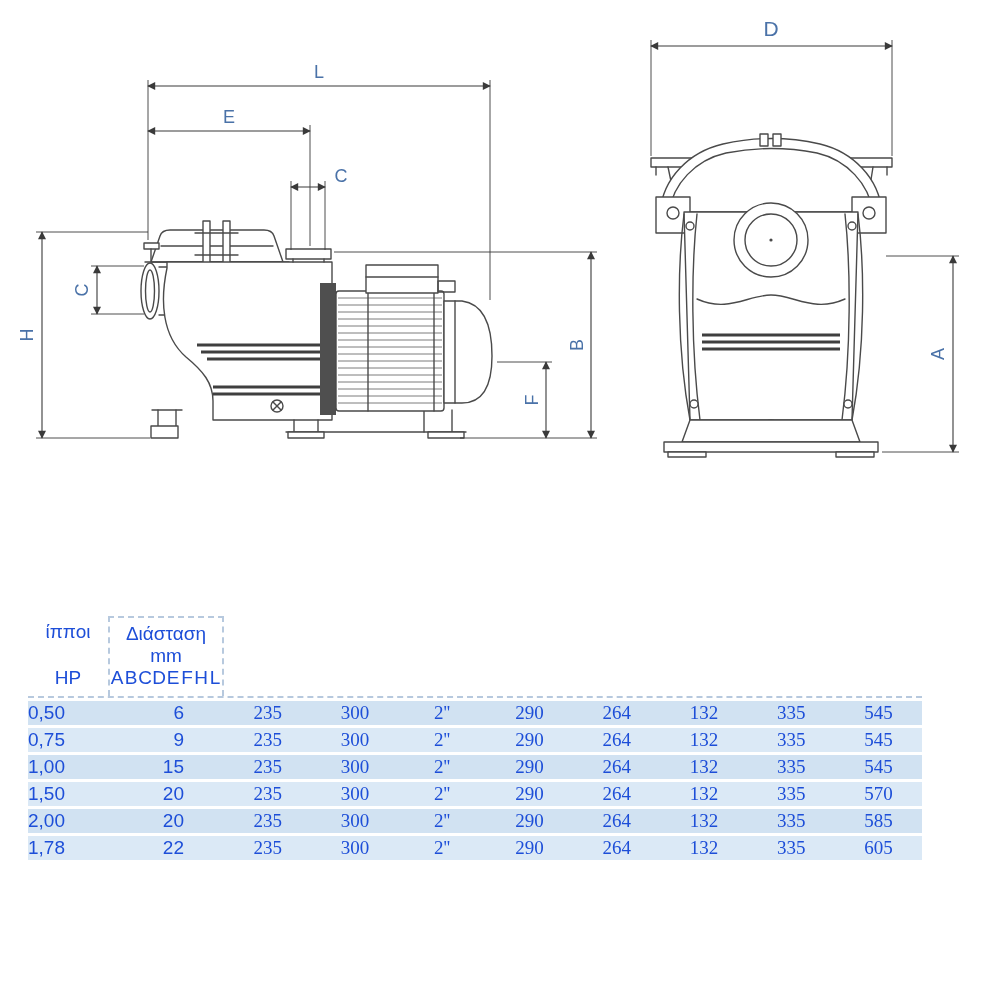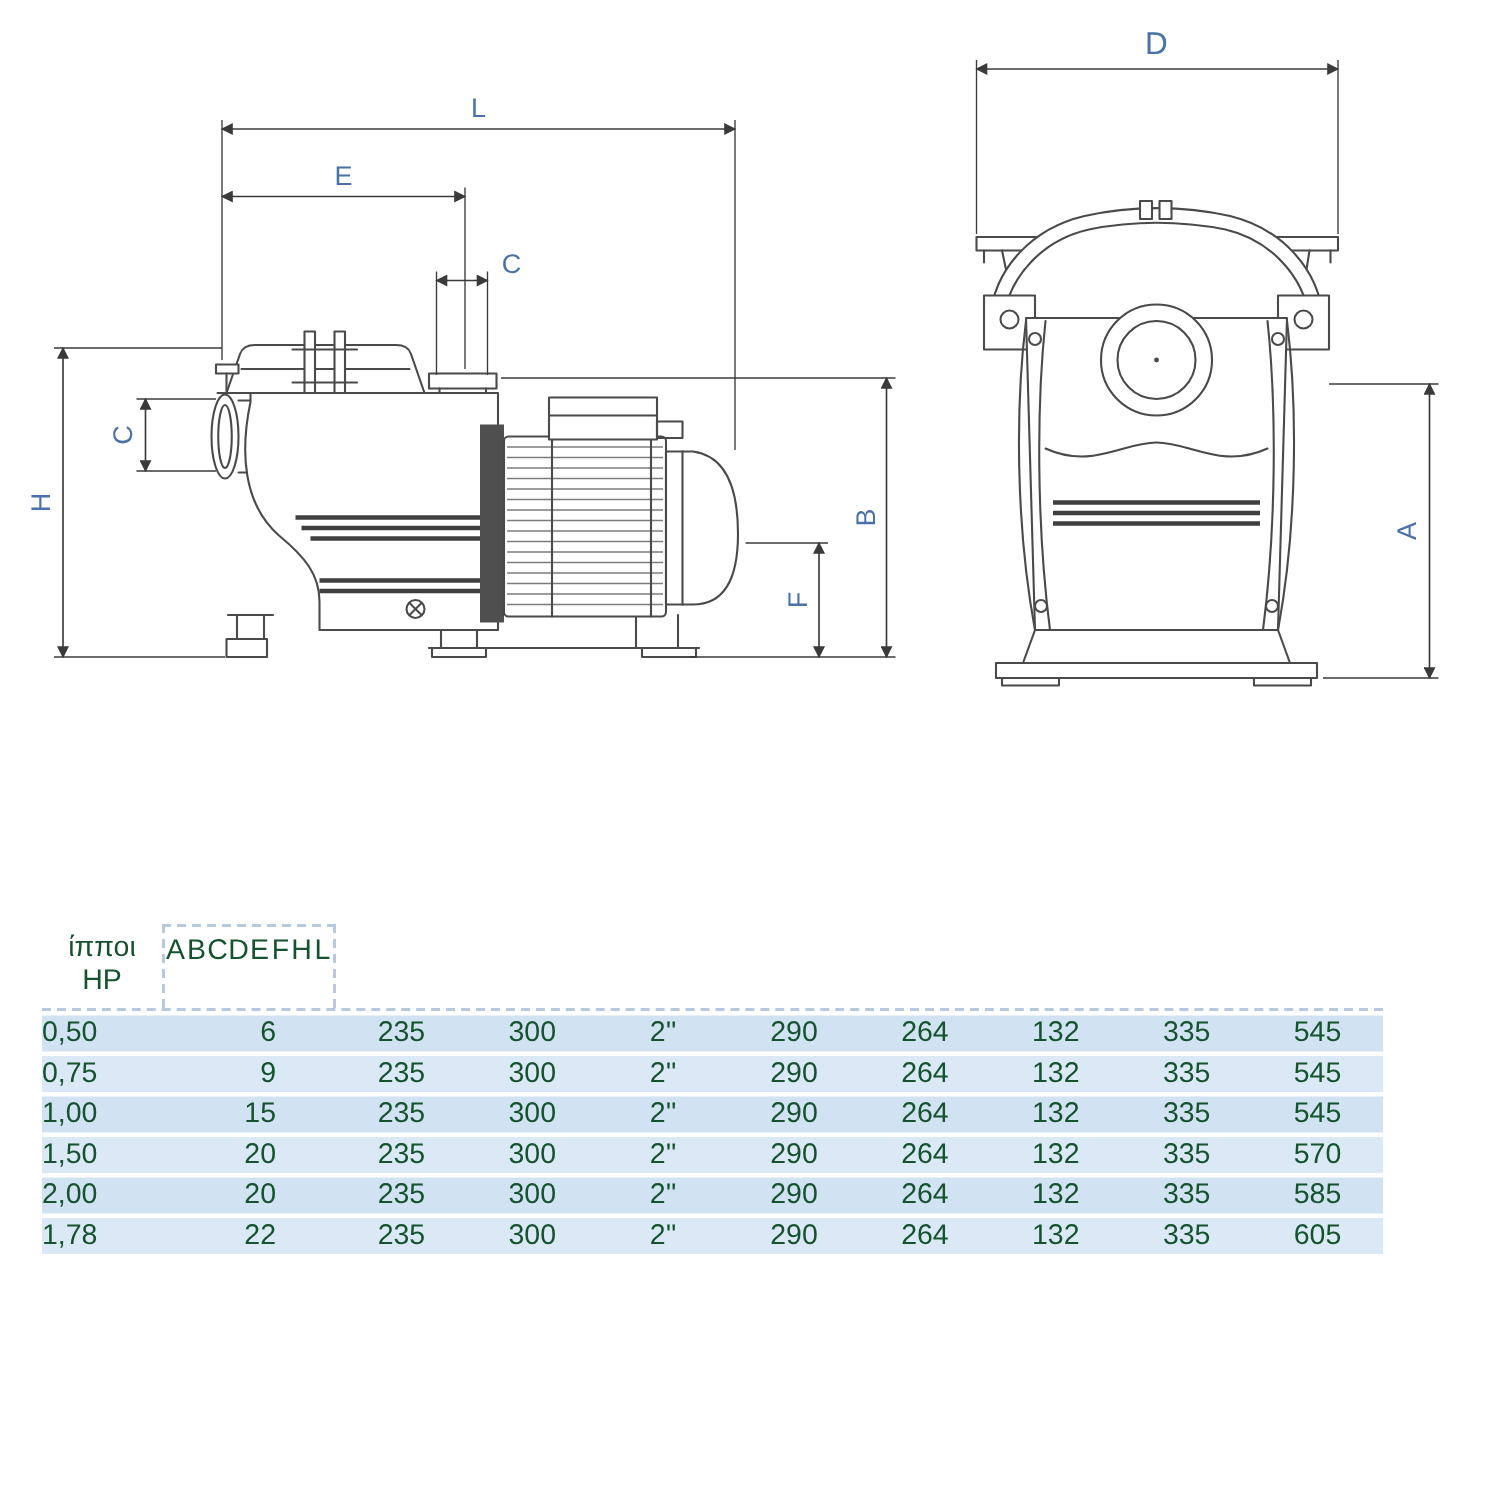--- a/index.html
+++ b/index.html
@@ -12,37 +12,37 @@
   .fillw{ fill:#ffffff; }
   .dark { fill:#4f4f4f; stroke:none; }
   .band line { stroke:#3f3f3f; stroke-width:3; }
   .fin line  { stroke:#7d7d7d; stroke-width:1; }
   .dim  { stroke:#3a3a3a; stroke-width:1.1; fill:none; }
   .ext  { stroke:#3a3a3a; stroke-width:0.9; }
   .dimlabel { fill:#4a72a8; font-size:18px; font-family:"Liberation Sans", sans-serif; }
   .dimlabel.big { font-size:21px; }
 
   
-  .spec-table { position:absolute; left:28px; top:616px; width:894px; color:#14532d; }
+  .spec-table { position:absolute; left:28px; top:616px; width:894px; color:#1d4ed8; }
   .thead-wrap { border-bottom:2px dashed #b7c9de; }
   .thead { display:grid; grid-template-columns:80px 116px 1fr; }
   .plain-head { display:flex; flex-direction:column; justify-content:space-between;
                 text-align:center; font-size:19px; padding:5px 0 7px; line-height:1.15; }
   .dims-head { border:2px dashed #b7c9de; border-bottom:none; padding:5px 0 7px;
                display:flex; flex-direction:column; justify-content:space-between; }
   .dims-title { text-align:center; font-size:19px; }
   .dims-cols { display:grid; grid-template-columns:repeat(8,1fr); }
   .dims-cols span { text-align:center; font-size:19px; }
   .tbody .row { display:grid; grid-template-columns:80px 116px repeat(8,1fr);
                 height:24px; align-items:center; margin-top:3px; font-size:19px; }
   .tbody .row:nth-child(odd)  { background:#d1e2f2; }
   .tbody .row:nth-child(even) { background:#dbe9f6; }
   .c1 { }
   .c2 { text-align:right; padding-right:40px; }
-  .cd { text-align:center; }
+  .cd { text-align:center;font-family:Liberation Serif, serif; }
 </style>
 </head>
 <body>
 
 <div class="page">
 
   <svg class="drawing" width="1000" height="580" viewBox="0 0 1000 580">
     <defs>
       <marker id="arr" viewBox="0 0 10 10" refX="9" refY="5" markerWidth="11" markerHeight="8" orient="auto-start-reverse" markerUnits="userSpaceOnUse">
         <path d="M0 0 L10 5 L0 10 Z" fill="#3a3a3a"></path>
@@ -231,20 +231,21 @@
   </svg>
 
   <div class="spec-table">
     <div class="thead-wrap">
       <div class="thead">
         <div class="plain-head">
           <div>ίπποι</div>
           <div>HP</div>
         </div>
         <div class="dims-head">
+          <div class="dims-title">Διάσταση mm</div>
           <div class="dims-cols">
             <span>A</span>
             <span>B</span>
             <span>C</span>
             <span>D</span>
             <span>E</span>
             <span>F</span>
             <span>H</span>
             <span>L</span>
           </div>

